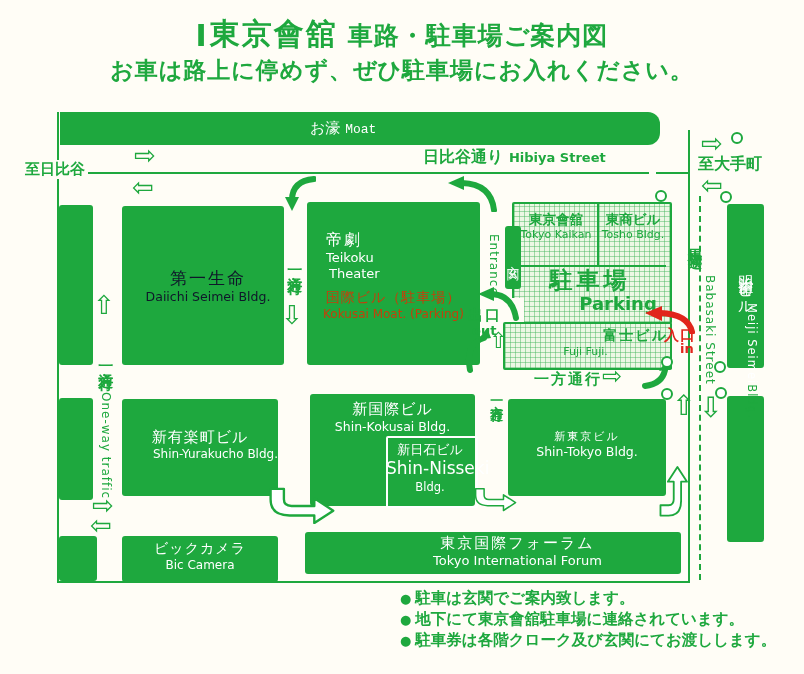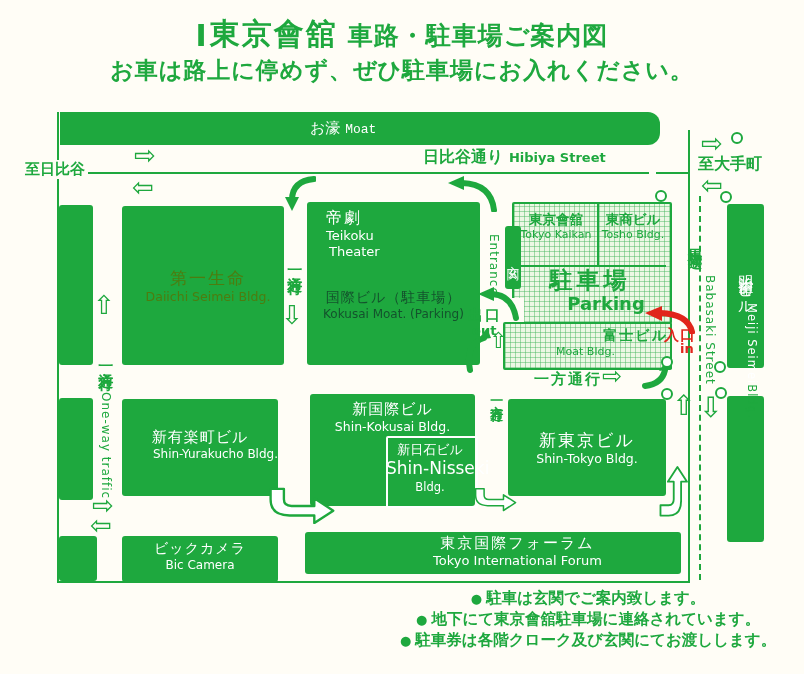--- a/index.html
+++ b/index.html
@@ -31,21 +31,21 @@
   .sarr path{fill:none; stroke:var(--g); stroke-width:6; stroke-linecap:round;}
   .sarr polygon{fill:var(--g); stroke:none;}
   .sarr.red path{stroke:var(--r);}
   .sarr.red polygon{fill:var(--r);}
   .oarr path{fill:#fff; stroke:var(--g); stroke-width:2.5; stroke-linejoin:round;}
   .title-row{position:absolute; top:14px; left:0; right:0; text-align:center; color:var(--g); font-weight:bold;}
   .logo{font-size:30px; margin-right:3px; vertical-align:-2px;}
   .t-main{font-size:30px; letter-spacing:2px;}
   .t-suffix{font-size:25px; margin-left:10px; letter-spacing:1px;}
   .subtitle{position:absolute; top:55px; left:0; right:0; text-align:center; color:var(--g); font-size:23px; font-weight:bold; letter-spacing:1px;}
-  .notes{position:absolute; left:400px; top:588px; margin:0; padding:0; list-style:none; color:var(--g); font-size:15.5px; font-weight:bold; line-height:20px;text-align:center;}
+  .notes{position:absolute; left:400px; top:588px; margin:0; padding:0; list-style:none; color:var(--g); font-size:15.5px; font-weight:bold; line-height:20px;}
   .notes .b{margin-right:4px; font-size:13px;}
 </style>
 </head>
 <body>
 
 <div class="title-row">
   <span class="logo">Ⅰ</span><span class="t-main">東京會舘</span><span class="t-suffix">車路・駐車場ご案内図</span>
 </div>
 <div class="subtitle">お車は路上に停めず、ぜひ駐車場にお入れください。</div>
 
@@ -86,58 +86,58 @@
 <svg class="sarr" style="position:absolute;left:282px;top:174px;" width="34" height="38" viewBox="0 0 34 38">
     <path d="M32 5 Q10 7 10 26"></path>
     <polygon points="3,23 17,23 10,37"></polygon>
   </svg>
 <svg class="sarr" style="position:absolute;left:444px;top:174px;" width="54" height="38" viewBox="0 0 54 38">
     <path d="M50 36 Q47 10 18 9"></path>
     <polygon points="20,2 20,16 4,9"></polygon>
   </svg>
 
 <div class="blk" style="left:122px;top:206px;width:162px;height:159px;"></div>
-<div class="lbl" style="left:122px;top:268px;width:172px;color:#4d7c0f;">
+<div class="lbl" style="left:122px;top:268px;width:172px;color:#0f172a;">
   <span class="jp" style="font-size:17px;letter-spacing:2px;">第一生命</span>
   <span class="en" style="font-size:12.5px;">Daiichi Seimei Bldg.</span>
 </div>
 
 <div class="blk" style="left:307px;top:202px;width:173px;height:163px;"></div>
 <div class="lbl" style="left:326px;top:208px;color:#fff;text-align:left;">
-  <span class="jp" style="font-size:16px;letter-spacing:2px;">帝劇</span>
+  <span class="jp" style="font-size:16px;letter-spacing:2px;margin-top:22px;">帝劇</span>
   <span class="en" style="font-size:13px;">Teikoku</span>
   <span class="en" style="font-size:13px;padding-left:3px;">Theater</span>
 </div>
-<div class="lbl" style="left:309px;top:289px;width:169px;color:#14532d;">
+<div class="lbl" style="left:309px;top:289px;width:169px;color:#c2410c;">
   <span class="jp" style="font-size:14px;letter-spacing:1px;">国際ビル（駐車場）</span>
   <span class="en" style="font-size:12px;">Kokusai Moat. (Parking)</span>
 </div>
 
 <div class="hatch" style="left:512px;top:202px;width:156px;height:118px;"></div>
 <div style="position:absolute;left:506px;top:298px;width:18px;height:24px;background:var(--paper);"></div>
 <div class="line" style="left:597px;top:204px;width:2px;height:61px;"></div>
 <div class="line" style="left:514px;top:265px;width:152px;height:2px;"></div>
 <div class="lbl g" style="left:514px;top:211px;width:84px;">
   <span class="jp" style="font-size:13.5px;font-weight:bold;">東京會舘</span>
   <span class="en" style="font-size:11px;">Tokyo Kaikan</span>
 </div>
 <div class="lbl g" style="left:598px;top:211px;width:70px;">
   <span class="jp" style="font-size:13.5px;font-weight:bold;">東商ビル</span>
   <span class="en" style="font-size:11px;">Tosho Bldg.</span>
 </div>
 <div class="lbl g" style="left:512px;top:266px;width:156px;font-size:23px;font-weight:bold;letter-spacing:4px;">駐車場</div>
-<div class="lbl g" style="left:528px;top:293px;width:156px;font-size:18px;font-weight:bold;">Parking</div>
+<div class="lbl g" style="left:540px;top:293px;width:156px;font-size:18px;font-weight:bold;">Parking</div>
 
 <div class="blk vjp" style="left:505px;top:226px;width:16px;height:58px;font-size:12px;text-align:center;padding-top:5px;letter-spacing:4px;">玄関</div>
 <div class="lbl g ven" style="left:486px;top:222px;font-size:12px;height:86px;">Entrance</div>
 
 <div class="hatch" style="left:503px;top:322px;width:165px;height:44px;"></div>
 <div class="lbl g" style="left:503px;top:327px;width:165px;">
   <span class="jp" style="font-size:14px;font-weight:bold;letter-spacing:2px;text-align:right;">富士ビル</span>
-  <span class="en" style="font-size:11px;">Moat Bldg.</span>
+  <span class="en" style="font-size:11px;">Fuji Fuji.</span>
 </div>
 
 <div class="lbl g" style="left:468px;top:306px;font-size:15px;font-weight:bold;letter-spacing:2px;">出口</div>
 <div class="lbl g" style="left:472px;top:323px;font-size:13px;font-weight:bold;">out</div>
 <svg class="sarr" style="position:absolute;left:476px;top:284px;" width="44" height="38" viewBox="0 0 44 38">
     <path d="M40 34 Q36 11 16 10"></path>
     <polygon points="18,3 18,17 2,10"></polygon>
   </svg>
 <svg class="sarr" style="position:absolute;left:458px;top:328px;" width="40" height="46" viewBox="0 0 40 46">
     <path d="M12 42 Q7 16 26 10"></path>
@@ -173,21 +173,21 @@
 </div>
 <div style="position:absolute;left:386px;top:436px;width:88px;height:68px;border:2px solid #fff;border-radius:2px;"></div>
 <div class="lbl" style="left:386px;top:442px;width:88px;color:#fff;">
   <span class="jp" style="font-size:13px;">新日石ビル</span>
   <span class="en" style="font-size:17px;text-align:right;">Shin-Nisseki</span>
   <span class="en" style="font-size:11.5px;">Bldg.</span>
 </div>
 
 <div class="blk" style="left:508px;top:399px;width:158px;height:97px;"></div>
 <div class="lbl" style="left:508px;top:430px;width:158px;color:#fff;">
-  <span class="jp" style="font-size:17px;letter-spacing:2px;">新東京ビル</span>
+  <span class="jp" style="font-size:11px;letter-spacing:2px;">新東京ビル</span>
   <span class="en" style="font-size:12.5px;">Shin-Tokyo Bldg.</span>
 </div>
 
 <span class="ua" style="left:92px;top:492px;font-size:26px;">⇨</span>
 <span class="ua" style="left:90px;top:512px;font-size:26px;">⇦</span>
 <svg class="oarr" style="position:absolute;left:264px;top:486px;" width="74" height="38" viewBox="0 0 76 40">
     <path d="M6,3 h14 v11 q0,7 8,7 h24 v-8 l20,13 -20,13 v-8 h-26 q-20,0 -20,-17 z"></path>
   </svg>
 <svg class="oarr" style="position:absolute;left:472px;top:486px;" width="46" height="26" viewBox="0 0 76 40">
     <path d="M6,3 h14 v11 q0,7 8,7 h24 v-8 l20,13 -20,13 v-8 h-26 q-20,0 -20,-17 z"></path>

